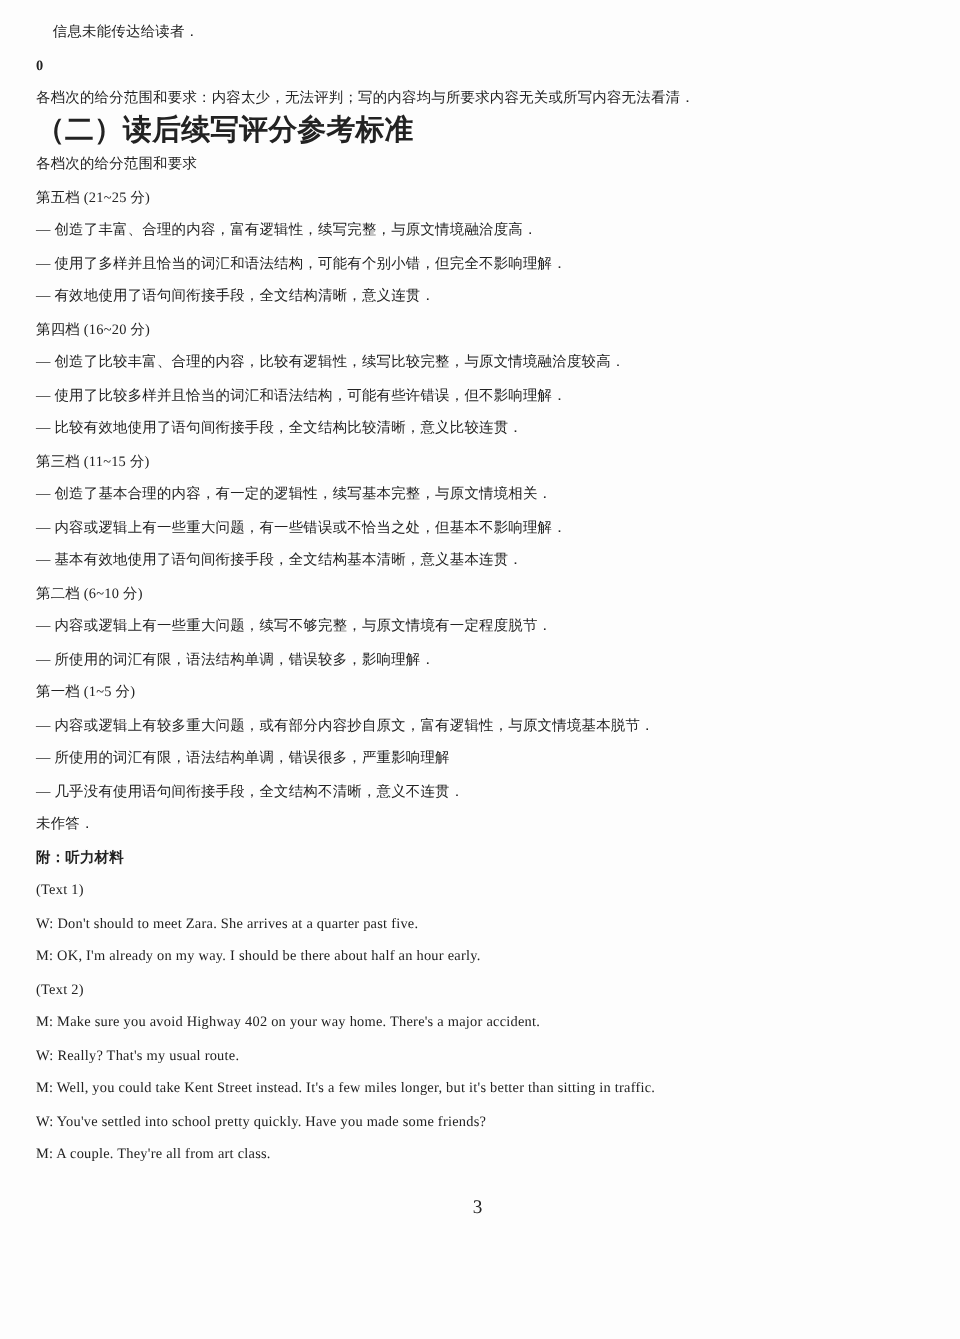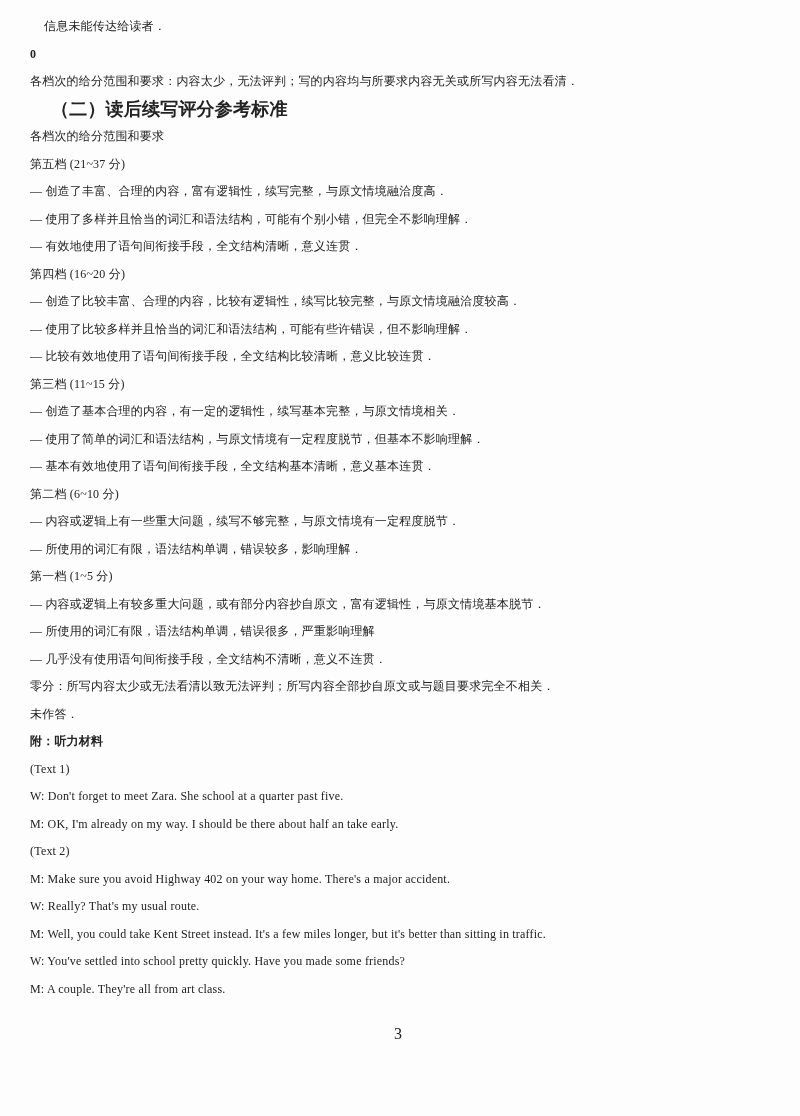--- a/index.html
+++ b/index.html
@@ -21,63 +21,62 @@
   .doc-body { width: 100%; }
   .line {
     font-size: 12px;
     line-height: 27.5px;
     height: 27.5px;
     white-space: nowrap;
     letter-spacing: 0.2px;
   }
   .line.b { font-weight: bold; }
   .line.ind { padding-left: 14px; }
-  .line.hdr { font-size: 18px; margin-left: 21px; }
+  .line.hdr { font-size: 24px; }
   .pagenum {
     margin-top: 22px;
     text-align: center;
     font-size: 16px;
     color: #222222;
   }
 </style>
 </head>
 <body>
 
 <div class="page">
   <div class="doc-body" id="doc-body">
       <div class="line ind">信息未能传达给读者．</div>
       <div class="line b">0</div>
       <div class="line">各档次的给分范围和要求：内容太少，无法评判；写的内容均与所要求内容无关或所写内容无法看清．</div>
       <div class="line b hdr">（二）读后续写评分参考标准</div>
       <div class="line">各档次的给分范围和要求</div>
-      <div class="line">第五档 (21~37 分)</div>
+      <div class="line">第五档 (21~25 分)</div>
       <div class="line">— 创造了丰富、合理的内容，富有逻辑性，续写完整，与原文情境融洽度高．</div>
       <div class="line">— 使用了多样并且恰当的词汇和语法结构，可能有个别小错，但完全不影响理解．</div>
       <div class="line">— 有效地使用了语句间衔接手段，全文结构清晰，意义连贯．</div>
       <div class="line">第四档 (16~20 分)</div>
       <div class="line">— 创造了比较丰富、合理的内容，比较有逻辑性，续写比较完整，与原文情境融洽度较高．</div>
       <div class="line">— 使用了比较多样并且恰当的词汇和语法结构，可能有些许错误，但不影响理解．</div>
       <div class="line">— 比较有效地使用了语句间衔接手段，全文结构比较清晰，意义比较连贯．</div>
       <div class="line">第三档 (11~15 分)</div>
       <div class="line">— 创造了基本合理的内容，有一定的逻辑性，续写基本完整，与原文情境相关．</div>
-      <div class="line">— 使用了简单的词汇和语法结构，与原文情境有一定程度脱节，但基本不影响理解．</div>
+      <div class="line">— 内容或逻辑上有一些重大问题，有一些错误或不恰当之处，但基本不影响理解．</div>
       <div class="line">— 基本有效地使用了语句间衔接手段，全文结构基本清晰，意义基本连贯．</div>
       <div class="line">第二档 (6~10 分)</div>
       <div class="line">— 内容或逻辑上有一些重大问题，续写不够完整，与原文情境有一定程度脱节．</div>
       <div class="line">— 所使用的词汇有限，语法结构单调，错误较多，影响理解．</div>
       <div class="line">第一档 (1~5 分)</div>
       <div class="line">— 内容或逻辑上有较多重大问题，或有部分内容抄自原文，富有逻辑性，与原文情境基本脱节．</div>
       <div class="line">— 所使用的词汇有限，语法结构单调，错误很多，严重影响理解</div>
       <div class="line">— 几乎没有使用语句间衔接手段，全文结构不清晰，意义不连贯．</div>
-      <div class="line">零分：所写内容太少或无法看清以致无法评判；所写内容全部抄自原文或与题目要求完全不相关．</div>
       <div class="line">未作答．</div>
       <div class="line b">附：听力材料</div>
       <div class="line">(Text 1)</div>
-      <div class="line">W: Don't forget to meet Zara. She school at a quarter past five.</div>
-      <div class="line">M: OK, I'm already on my way. I should be there about half an take early.</div>
+      <div class="line">W: Don't should to meet Zara. She arrives at a quarter past five.</div>
+      <div class="line">M: OK, I'm already on my way. I should be there about half an hour early.</div>
       <div class="line">(Text 2)</div>
       <div class="line">M: Make sure you avoid Highway 402 on your way home. There's a major accident.</div>
       <div class="line">W: Really? That's my usual route.</div>
       <div class="line">M: Well, you could take Kent Street instead. It's a few miles longer, but it's better than sitting in traffic.</div>
       <div class="line">W: You've settled into school pretty quickly. Have you made some friends?</div>
       <div class="line">M: A couple. They're all from art class.</div>
     </div>
   <div class="pagenum">3</div>
 </div>
 

